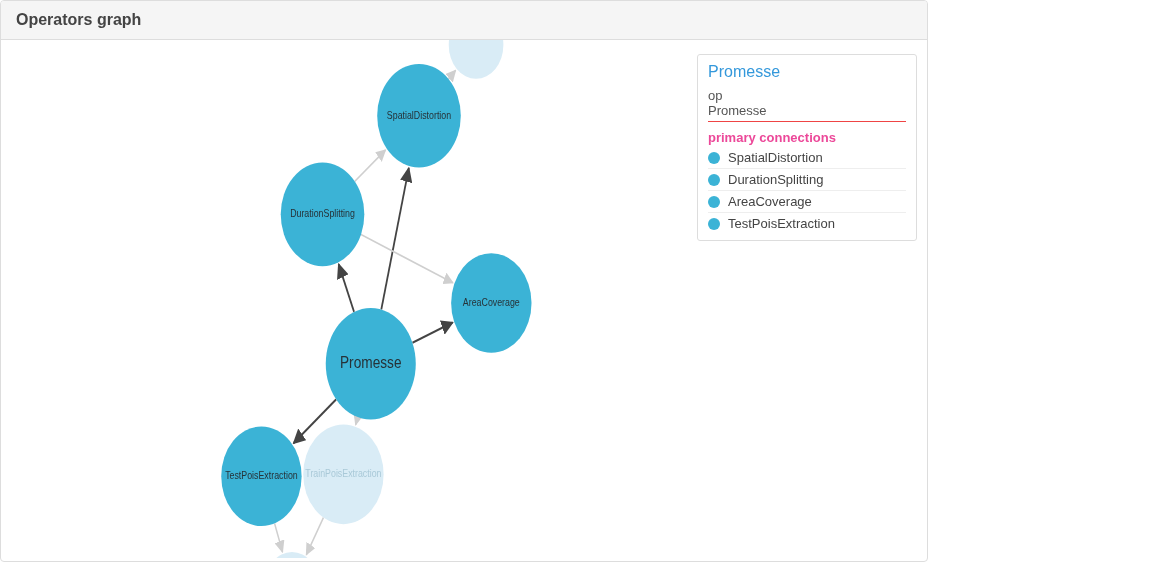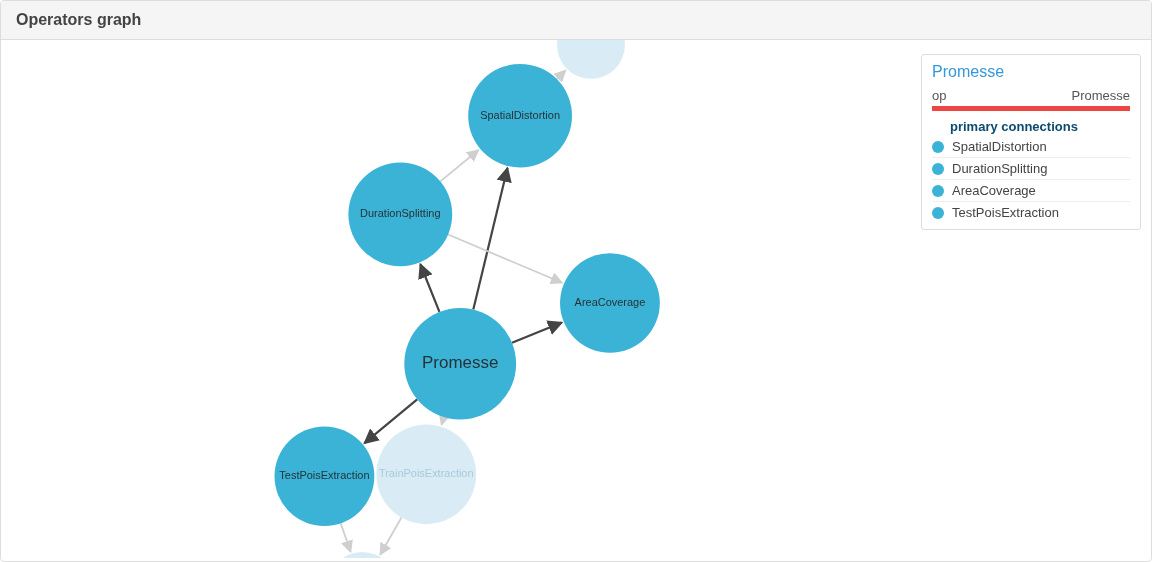--- a/index.html
+++ b/index.html
@@ -3,21 +3,21 @@
 <meta charset="utf-8">
 <style>
   * { box-sizing: border-box; }
   html, body {
     margin: 0; padding: 0;
     font-family: "Helvetica Neue", Helvetica, Arial, sans-serif;
     font-size: 14px; color: #333;
     background: #fff;
   }
   .panel {
-    width: 1152px; height: 562px;
+    width: 928px; height: 562px;
     border: 1px solid #ddd; border-radius: 4px;
     position: relative; overflow: hidden;
   }
   .panel-header {
     background: #f5f5f5;
     border-bottom: 1px solid #ddd;
     padding: 10px 15px;
     font-size: 16px; font-weight: bold;
     color: #444;
   }
@@ -34,29 +34,30 @@
     border: 1px solid #ddd; border-radius: 3px;
     background: #fff;
     padding: 8px 10px 6px 10px;
     font-size: 13px;
   }
   .sidebar-title {
     color: #3498db; font-size: 16px; margin-bottom: 4px;
   }
   .kv-row {
     display: flex; justify-content: space-between;
-    border-bottom: 5px solid #ef4444;
+    border-bottom: 1px solid #ef4444;
     padding: 3px 0;
     color: #444;
+    flex-direction: column;
   }
   .kv-key { color: #555; }
   .kv-val { color: #555; }
   .conn-header {
-    font-weight: bold; color: #0c4a6e;
-    margin-top: 8px; margin-bottom: 2px; margin-left: 18px;
+    font-weight: bold; color: #ec4899;
+    margin-top: 8px; margin-bottom: 2px;
   }
   .conn-row {
     display: flex; align-items: center;
     border-bottom: 1px solid #eee;
     padding: 3px 0;
   }
   .conn-row:last-child { border-bottom: none; }
   .dot {
     width: 12px; height: 12px; border-radius: 50%;
     background: #3bb3d6; display: inline-block; margin-right: 8px;

